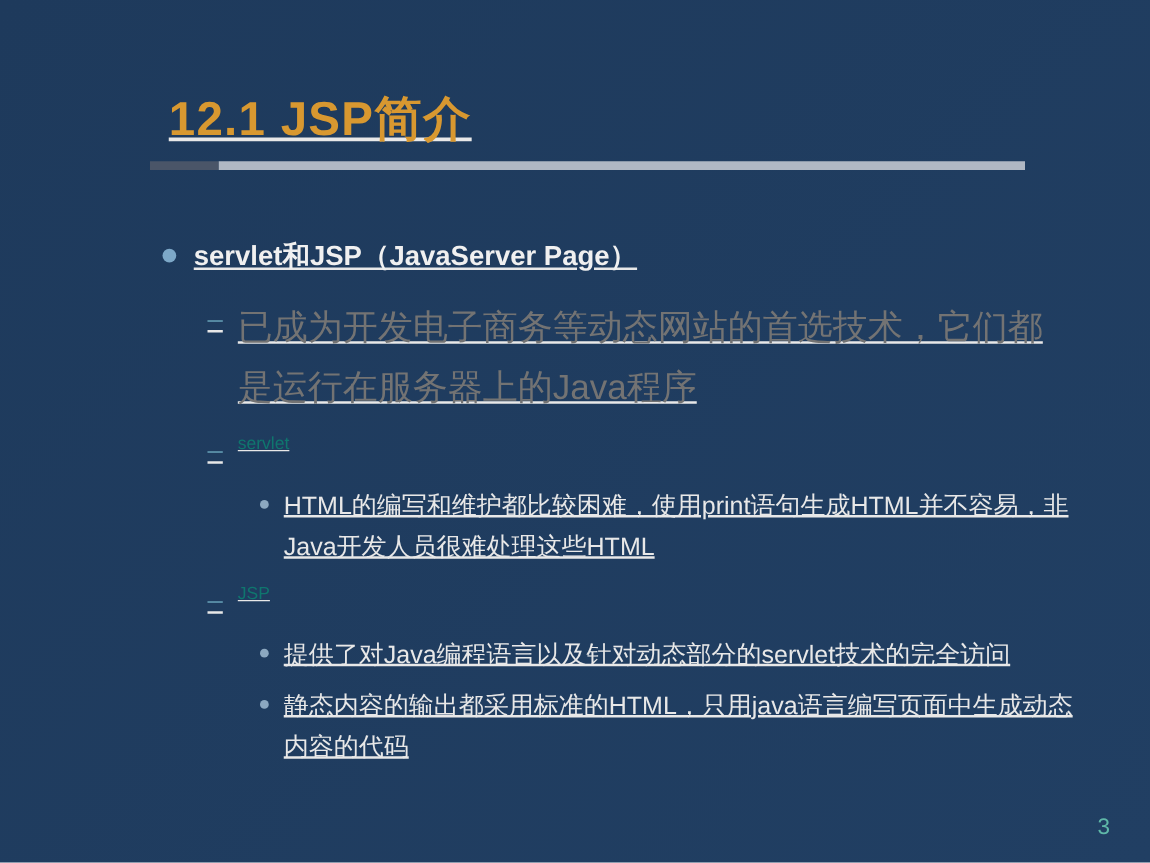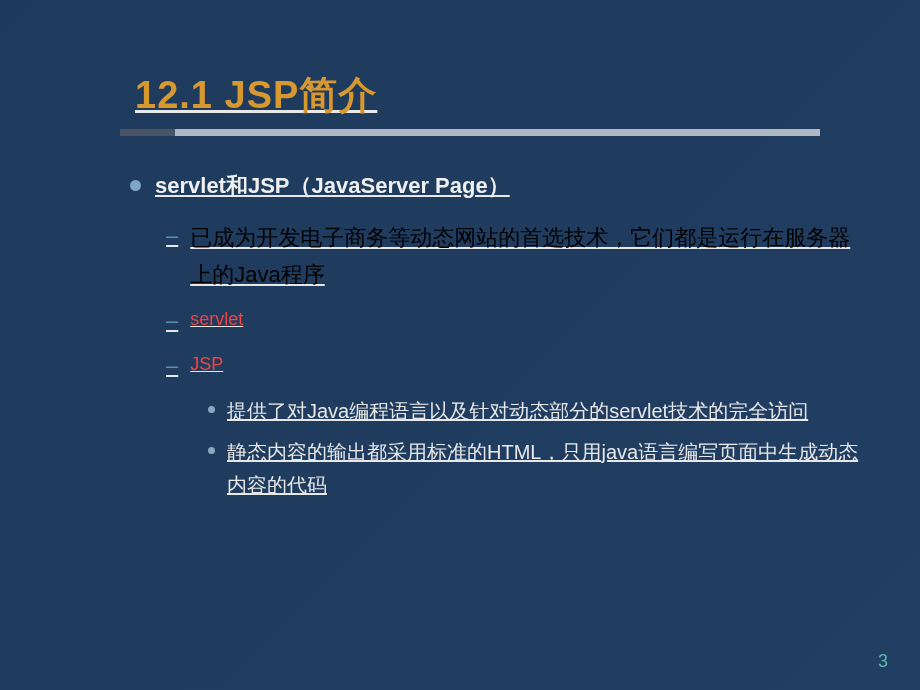--- a/index.html
+++ b/index.html
@@ -41,21 +41,21 @@
       height: 7px;
       width: 55px;
       background: #4a5568;
     }
     .underline-light {
       height: 7px;
       flex: 1;
       background: #b0b8c4;
     }
     .content {
-      margin-top: 35px;
+      margin-top: 54px;
       margin-left: 130px;
       margin-right: 60px;
     }
     .level1 {
       display: flex;
       align-items: flex-start;
       margin-bottom: 18px;
     }
     .bullet-disc {
       width: 11px;
@@ -79,26 +79,26 @@
       line-height: 1.7;
     }
     .dash {
       color: #5a8fa8;
       font-size: 22px;
       margin-right: 12px;
       margin-top: -2px;
       flex-shrink: 0;
     }
     .level2-text {
-      font-size: 22px;
-      color: #000000;
+      font-size: 28px;
+      color: #737373;
     }
     .level2-text.teal {
-      color: #ef4444;
-      font-size: 18px;
+      color: #0f766e;
+      font-size: 14px;
     }
     .level3 {
       display: flex;
       align-items: flex-start;
       margin-left: 78px;
       margin-bottom: 8px;
       line-height: 1.65;
     }
     .bullet-small {
       width: 7px;
@@ -142,20 +142,24 @@
     <div class="level2">
       <div class="dash">–</div>
       <div class="level2-text">已成为开发电子商务等动态网站的首选技术，它们都是运行在服务器上的Java程序</div>
     </div>
 
     <div class="level2">
       <div class="dash">–</div>
       <div class="level2-text teal">servlet</div>
     </div>
 
+    <div class="level3">
+      <div class="bullet-small"></div>
+      <div class="level3-text">HTML的编写和维护都比较困难，使用print语句生成HTML并不容易，非Java开发人员很难处理这些HTML</div>
+    </div>
 
     <div class="level2">
       <div class="dash">–</div>
       <div class="level2-text teal">JSP</div>
     </div>
 
     <div class="level3">
       <div class="bullet-small"></div>
       <div class="level3-text">提供了对Java编程语言以及针对动态部分的servlet技术的完全访问</div>
     </div>

